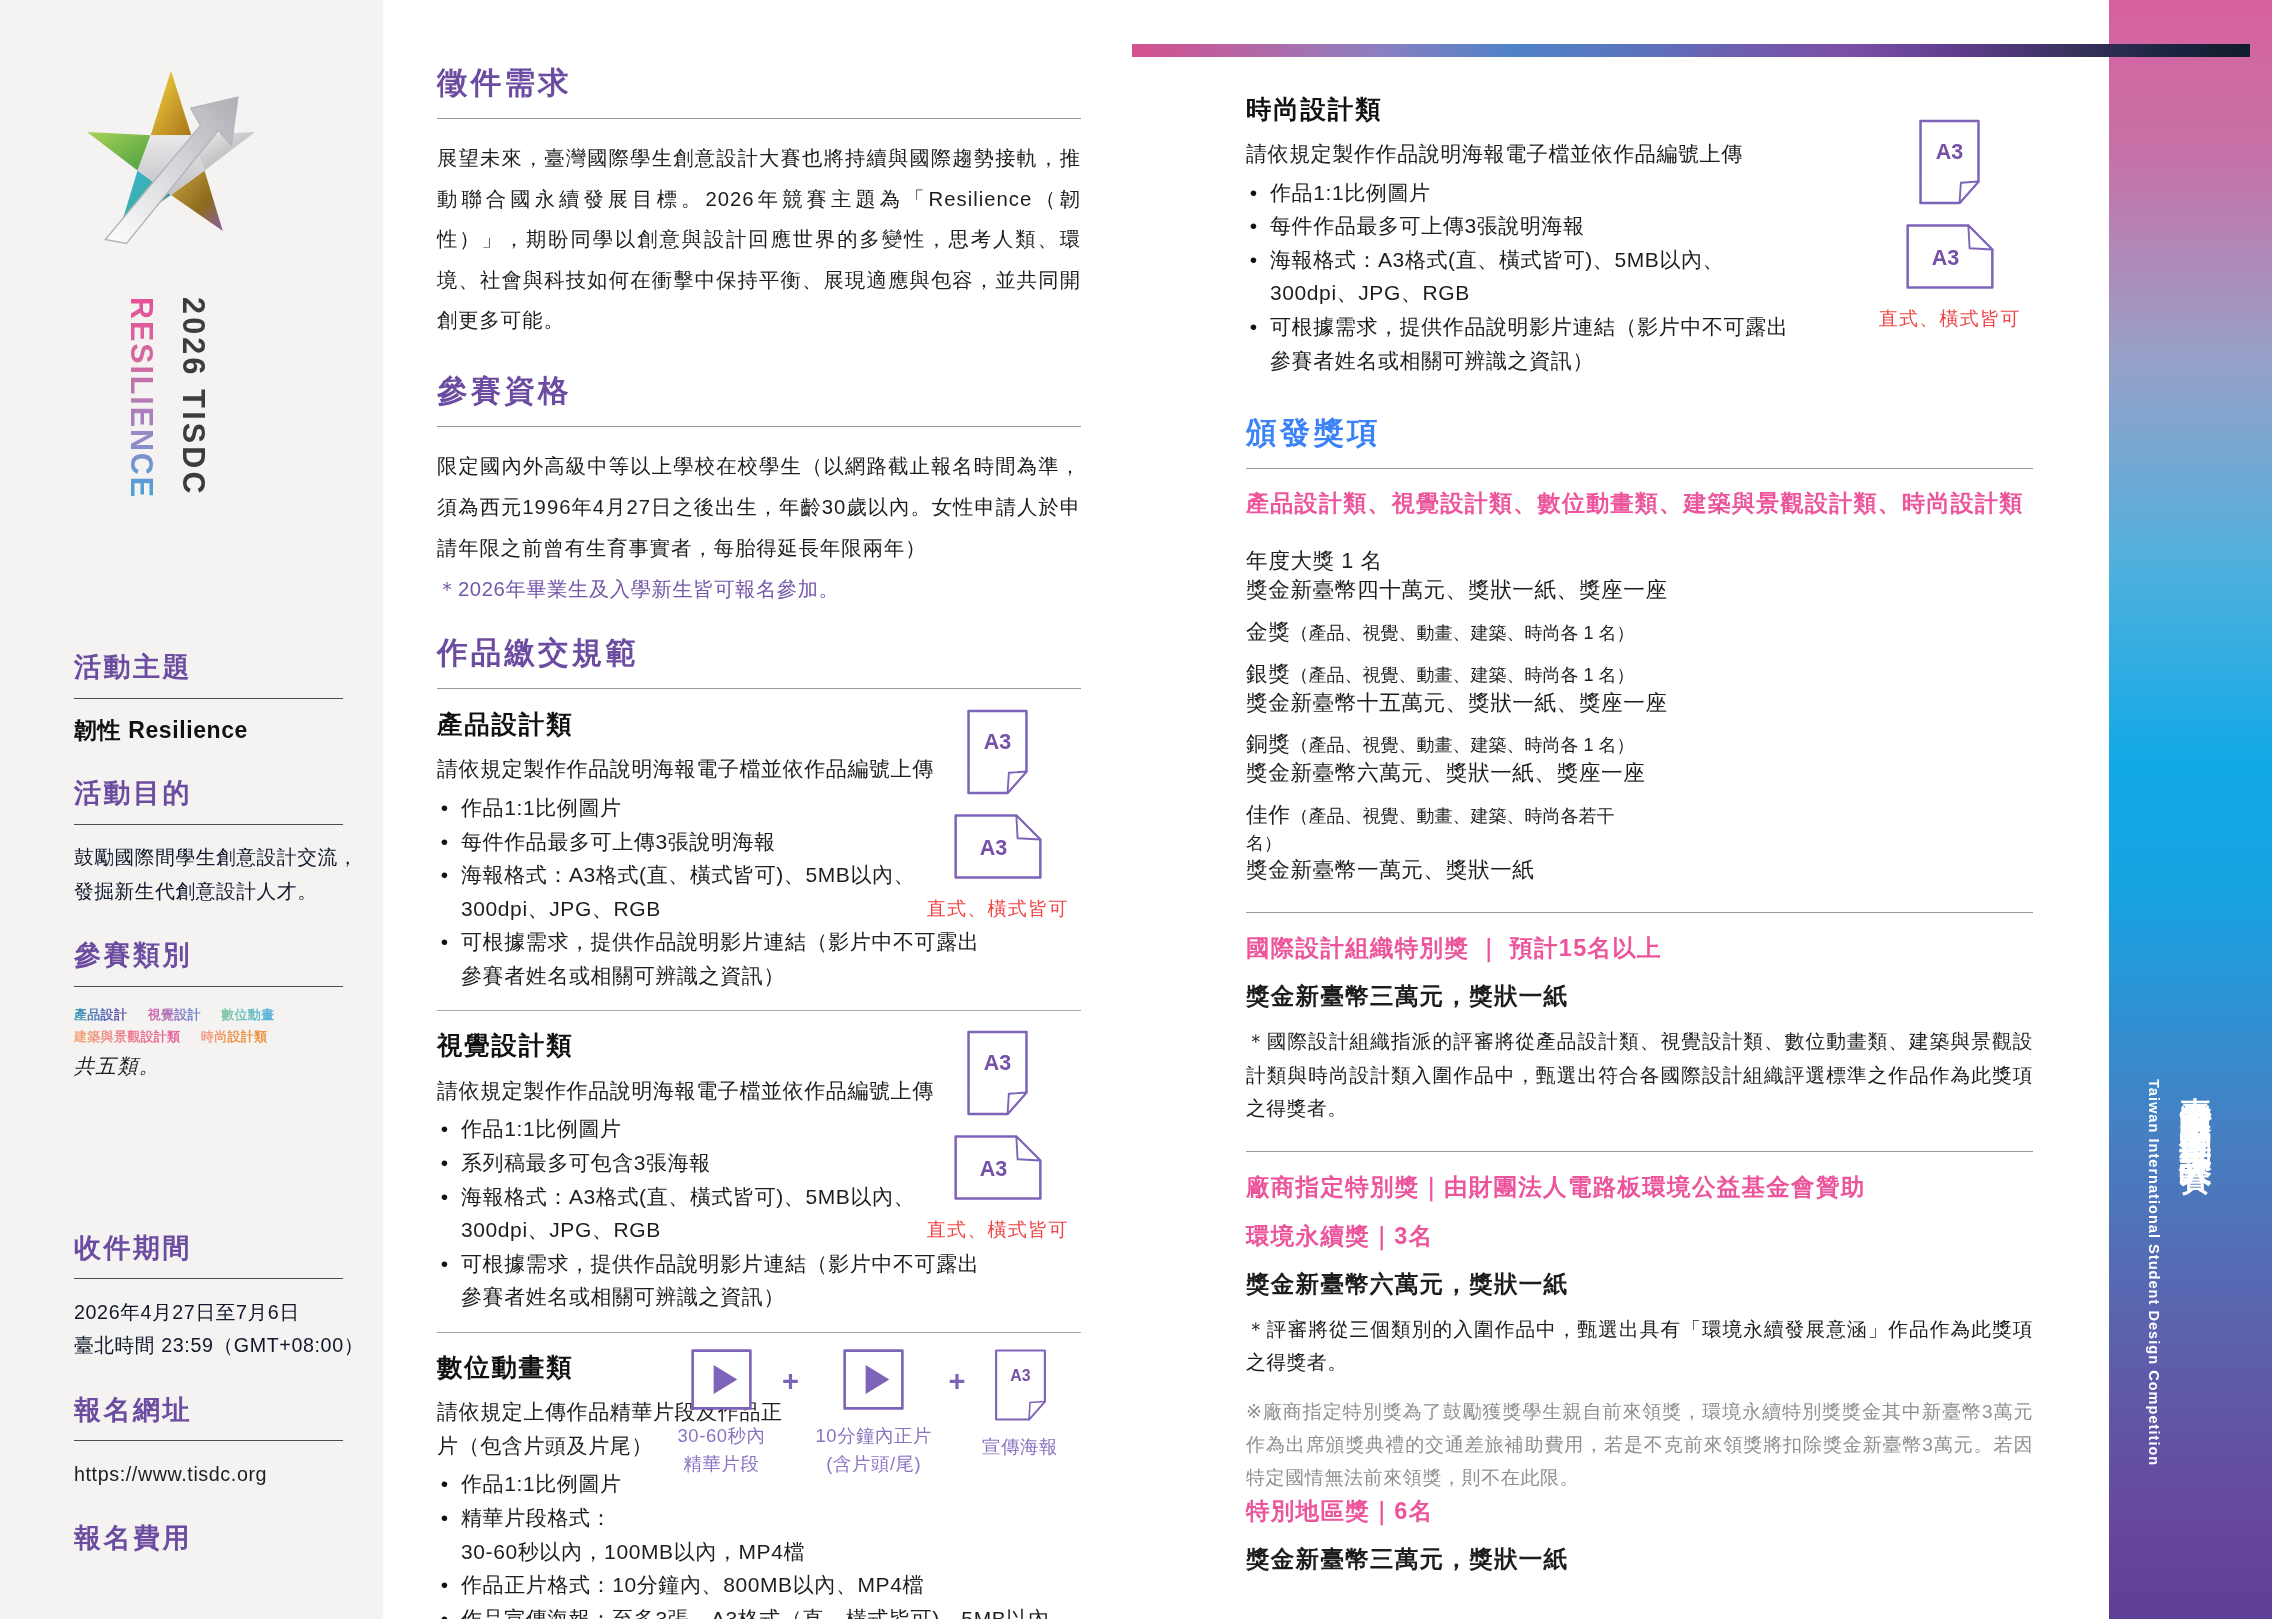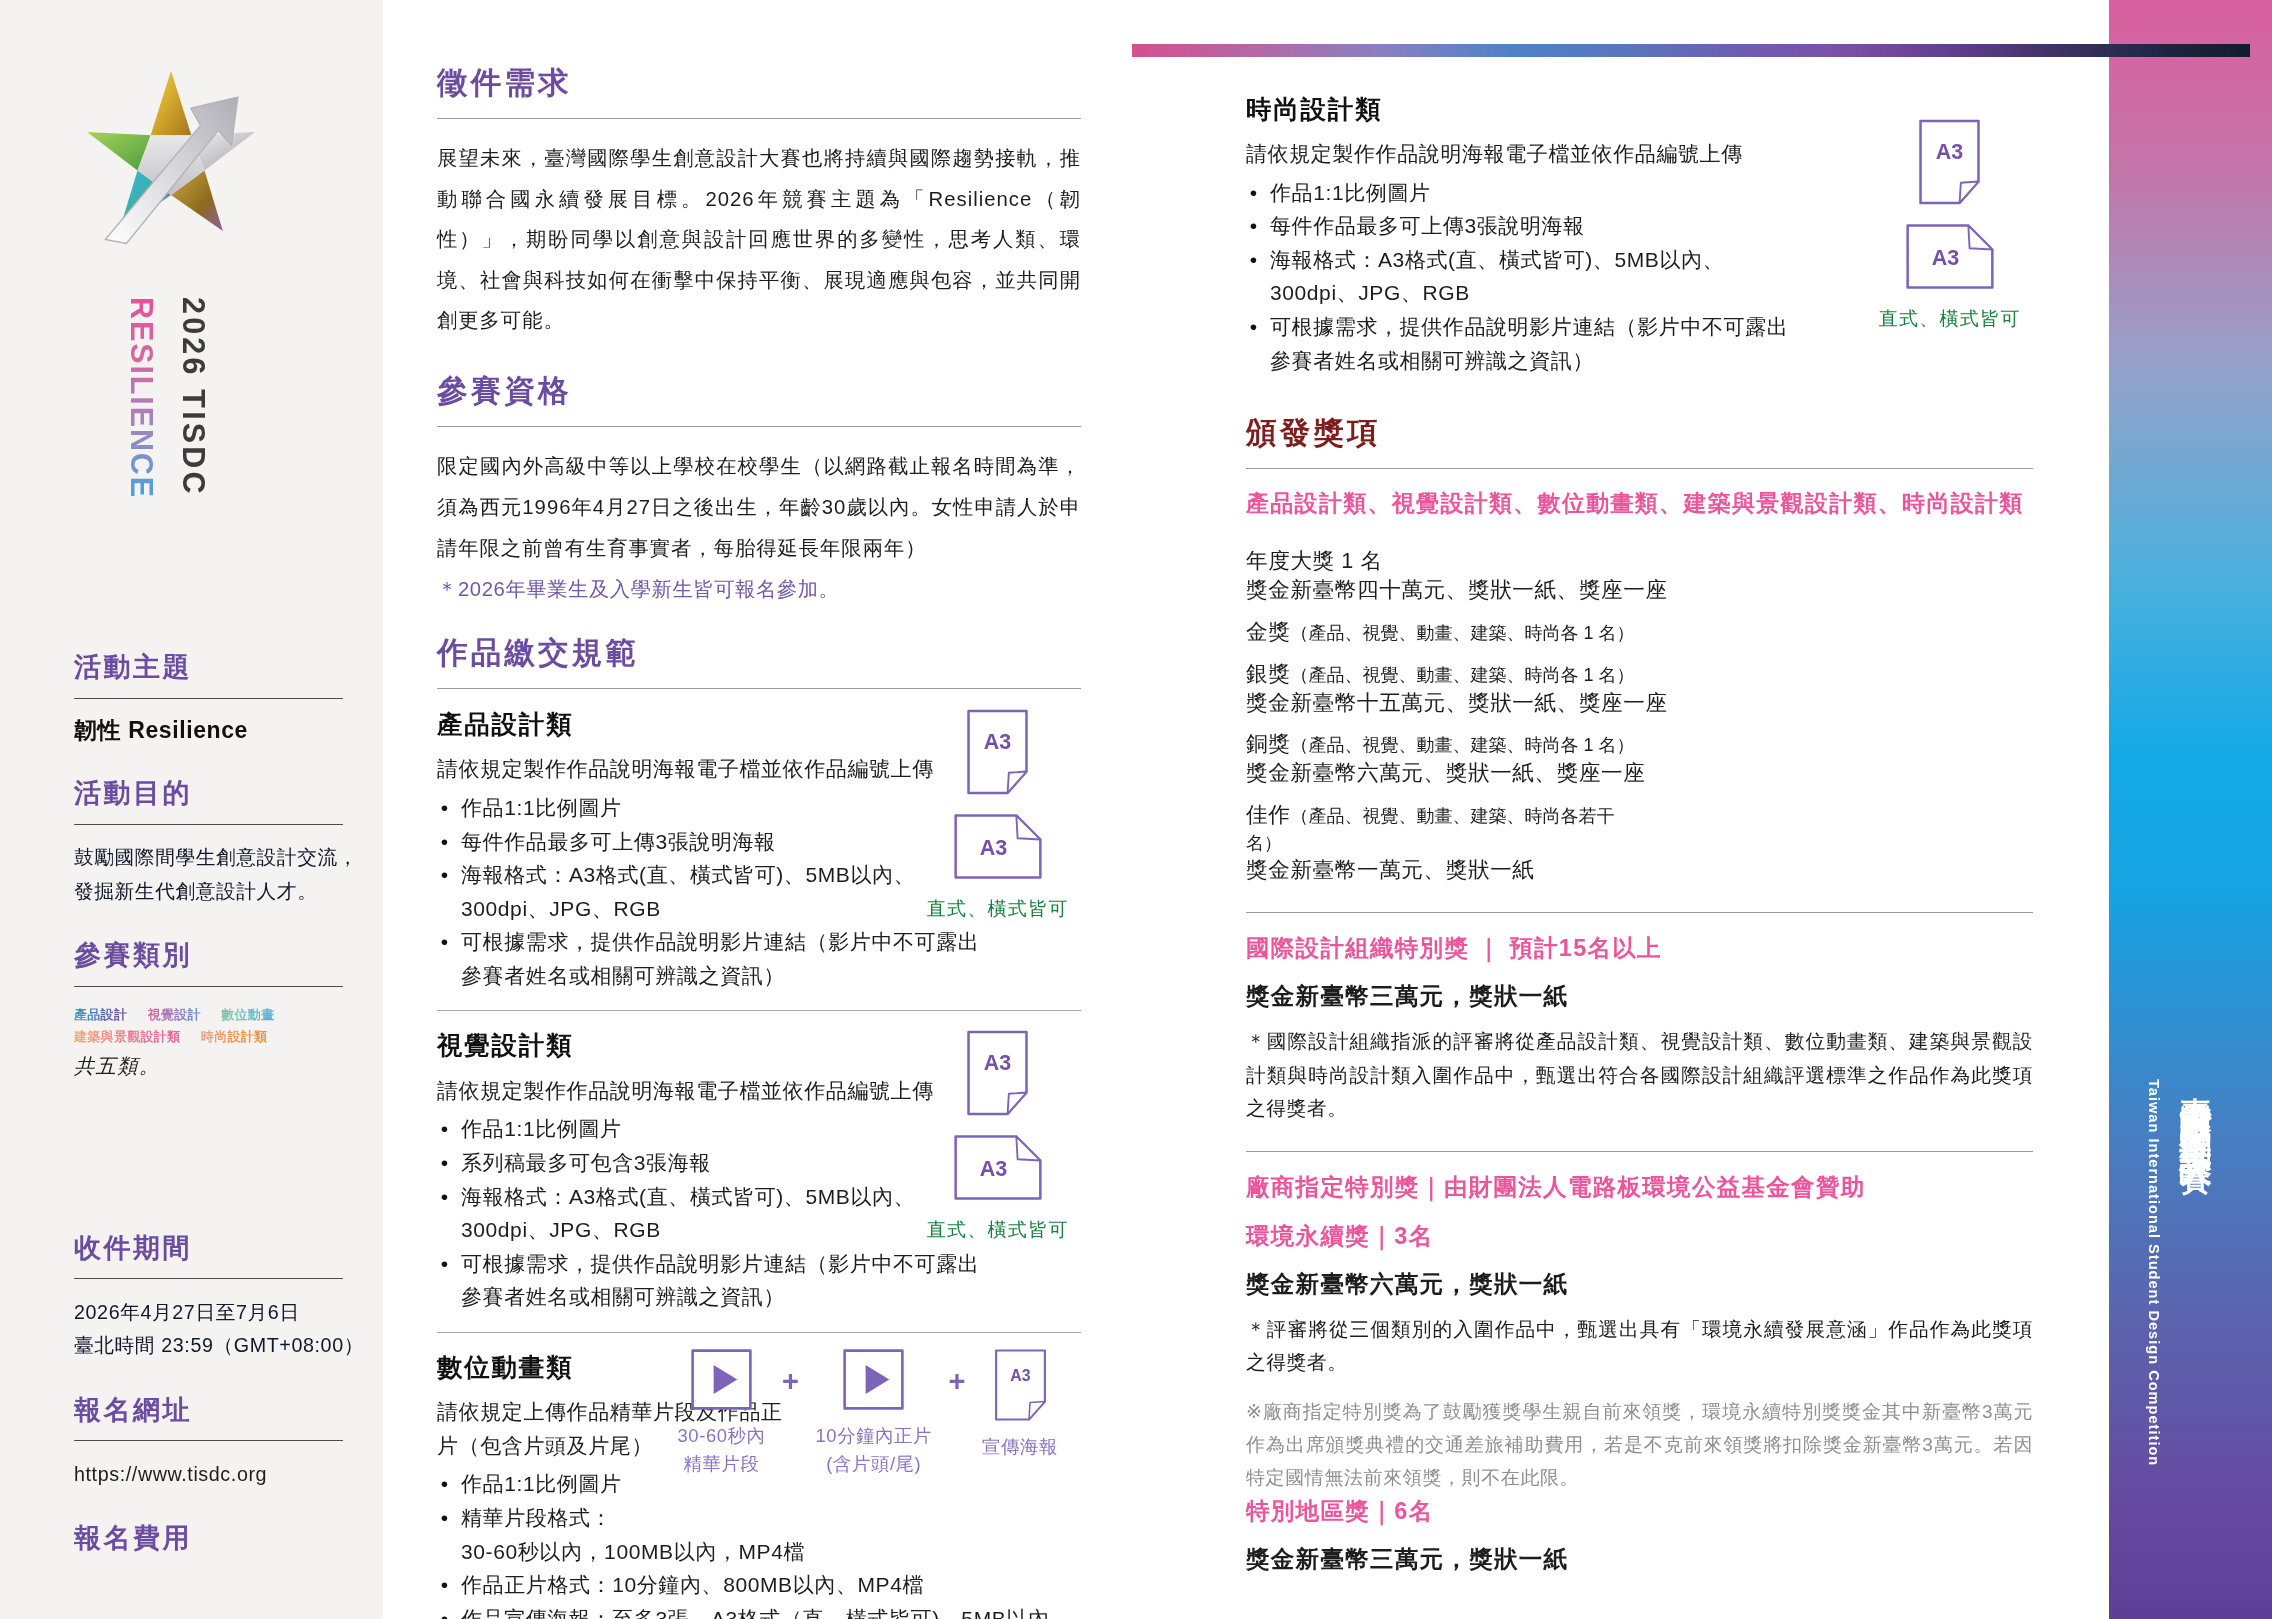--- a/index.html
+++ b/index.html
@@ -70,21 +70,21 @@
     left: 1132px; top: 44px;
     width: 1118px; height: 13.3px;
     z-index: 6;
     background: linear-gradient(90deg,
       #d5508f 0%, #b06aa8 12%, #8b7fc0 22%, #4f82c8 34%, #5a74bc 45%,
       #6f5cb0 55%, #7b4fa6 64%, #5f3d8c 74%, #39325f 84%, #1b2440 93%, #101d2c 100%);
   }
 
   
   .m-h { font-size: 30.5px; font-weight: bold; color: #6C4CA0; letter-spacing: 3.2px; }
-  .m-h-pink { color: #7f1d1d; }
+  .m-h-pink { color: #3b82f6; }
   .m-hr { border: none; border-top: 1.9px solid #9a9a9a; margin: 14px 0 19px 0; }
   .m-body { font-size: 20.3px; line-height: 2.0; letter-spacing: 1px; text-align: justify; }
   .m-note { font-size: 20.3px; color: #7457A8; margin-top: 6.3px; letter-spacing: 0.6px; }
   .m-sec { margin-top: 30.5px; }
 
   .cat-block { position: relative; margin-top: 3.8px; }
   .cat-title { font-size: 25.4px; font-weight: bold; letter-spacing: 1.9px; color: #111; }
   .cat-intro { font-size: 21px; margin: 10.2px 0 5.1px 0; letter-spacing: 0.6px; line-height: 1.6; }
   .bullet {
     font-size: 21px; line-height: 1.6; letter-spacing: 0.6px;
@@ -92,21 +92,21 @@
   }
   .bullet::before { content: "•"; position: absolute; left: 3.8px; color: #111; }
   .bullet-cont { font-size: 21px; line-height: 1.6; letter-spacing: 0.6px; padding-left: 24px; }
   .block-hr { border: none; border-top: 1.3px solid #a8a8a8; margin: 18px 0; }
 
   .icon-stack {
     position: absolute; top: 0; right: 3.8px; width: 159px;
     display: flex; flex-direction: column; align-items: center; gap: 16.5px;
   }
   .icon-cap {
-    color: #15803d; font-size: 19px; letter-spacing: 1.3px;
+    color: #ef4444; font-size: 19px; letter-spacing: 1.3px;
     white-space: nowrap; text-align: center;
   }
   svg.a3p { width: 63px; height: 88px; }
   svg.a3l { width: 90px; height: 67px; }
   svg.a3s { width: 53px; height: 74px; }
   svg.play { width: 63px; height: 63px; }
   .pg   { fill: #ffffff; stroke: #7E64B8; stroke-width: 4; stroke-linejoin: round; }
   .fold { fill: #ffffff; stroke: #7E64B8; stroke-width: 3; stroke-linejoin: round; }
   .a3t  { font-size: 34px; font-weight: bold; fill: #7450A8; font-family: "Liberation Sans", sans-serif; }
   .a3ts { font-size: 30px; font-weight: bold; fill: #7450A8; font-family: "Liberation Sans", sans-serif; }

